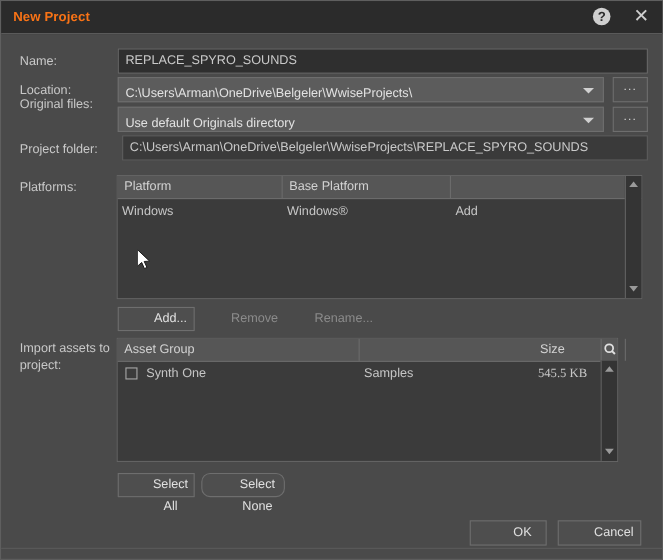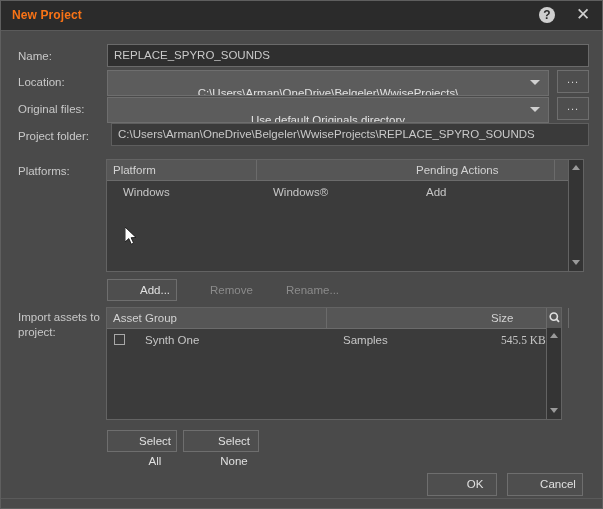--- a/index.html
+++ b/index.html
@@ -93,26 +93,25 @@
     white-space: nowrap;
   }
   .combo {
     position: absolute;
     box-sizing: border-box;
     background: #5c5c5c;
     border: 1px solid #6e6e6e;
     color: #e2e2e2;
     font-size: 11.5px;
     line-height: 21px;
-    padding: 12px 6px;
+    padding: 4px 6px;
     height: 23px;
     overflow: hidden;
     white-space: nowrap;
     cursor: default;
-    text-align: center;
   }
   .combo-arrow {
     position: absolute;
     right: 8px; top: 9px;
     width: 0; height: 0;
     border-left: 5px solid transparent;
     border-right: 5px solid transparent;
     border-top: 5px solid #d0d0d0;
   }
   .browse-btn {
@@ -165,21 +164,21 @@
     height: 20px;
     cursor: default;
   }
   .td {
     position: absolute;
     top: 0;
     height: 20px;
     line-height: 20px;
     font-size: 11.5px;
     color: #c6c6c6;
-    padding-left: 16px;
+    padding-left: 4px;
     box-sizing: border-box;
     overflow: hidden;
     white-space: nowrap;
   }
   .checkbox {
     position: absolute;
     left: 7px; top: 4px;
     width: 11px; height: 11px;
     box-sizing: border-box;
     border: 1px solid #a8a8a8;
@@ -272,36 +271,36 @@
   <div class="lbl" style="left:17px; top:48px;">Name:</div>
   <div class="txtfield" style="left:106px; top:43px; width:482px;">REPLACE_SPYRO_SOUNDS</div>
 
   <div class="lbl" style="left:17px; top:74px;">Location:</div>
   <div class="combo" style="left:106px; top:69px; width:442px;">
     <span>C:\Users\Arman\OneDrive\Belgeler\WwiseProjects\</span>
     <span class="combo-arrow"></span>
   </div>
   <div class="browse-btn" style="left:556px; top:69px;">...</div>
 
-  <div class="lbl" style="left:17px; top:101px;">Original files:</div>
+  <div class="lbl" style="left:17px; top:87px;">Original files:</div>
   <div class="combo" style="left:106px; top:96px; width:442px;">
     <span>Use default Originals directory</span>
     <span class="combo-arrow"></span>
   </div>
   <div class="browse-btn" style="left:556px; top:96px;">...</div>
 
   <div class="lbl" style="left:17px; top:128px;">Project folder:</div>
   <div class="txtfield" style="left:110px; top:122px; width:478px; background:#3a3a3a; border-color:#5e5e5e;">C:\Users\Arman\OneDrive\Belgeler\WwiseProjects\REPLACE_SPYRO_SOUNDS</div>
 
   <div class="lbl" style="left:17px; top:163px;">Platforms:</div>
 
   <div class="table" style="left:105px; top:158px; width:478px; height:113px;">
     <div class="thead">
       <div class="th" style="left:0; width:150px;">Platform</div>
-      <div class="th" style="left:303px; width:145px;">Pending Actions</div>
+      <div class="th" style="left:150px; width:153px;">Base Platform</div>
     </div>
     <div class="trow" style="top:22px;">
       <div class="td" style="left:0; width:150px;">Windows</div>
       <div class="td" style="left:150px; width:153px;">Windows®</div>
       <div class="td" style="left:303px; width:145px;">Add</div>
     </div>
     <div class="vscroll" style="height:111px;">
       <div class="sb-arrow up">
           <i></i>
         </div>
@@ -339,21 +338,21 @@
       <div class="sb-arrow up">
           <i></i>
         </div>
       <div class="sb-arrow down">
           <i></i>
         </div>
     </div>
   </div>
 
   <div class="btn" style="left:106px; top:429px; width:70px;">Select All</div>
-  <div class="btn" style="left:182px; top:429px; width:76px;">Select None</div>
+  <div class="btn" style="left:182px; top:429px; width:76px;border-radius:8px;">Select None</div>
 
   <div class="footer-sep" style="top:497px;"></div>
   <div class="btn" style="left:426px; top:472px; width:70px; height:23px;">OK</div>
   <div class="btn" style="left:506px; top:472px; width:76px; height:23px;">Cancel</div>
 
   <svg class="cursor" style="left:124px; top:226px;" width="14" height="20" viewBox="0 0 14 20">
     <polygon points="0,0 0,15 3.8,11.6 6.3,17.2 8.6,16.1 6.1,10.7 11,10.4" fill="#ffffff" stroke="#1a1a1a" stroke-width="0.9"></polygon>
   </svg>
 
 </div>

